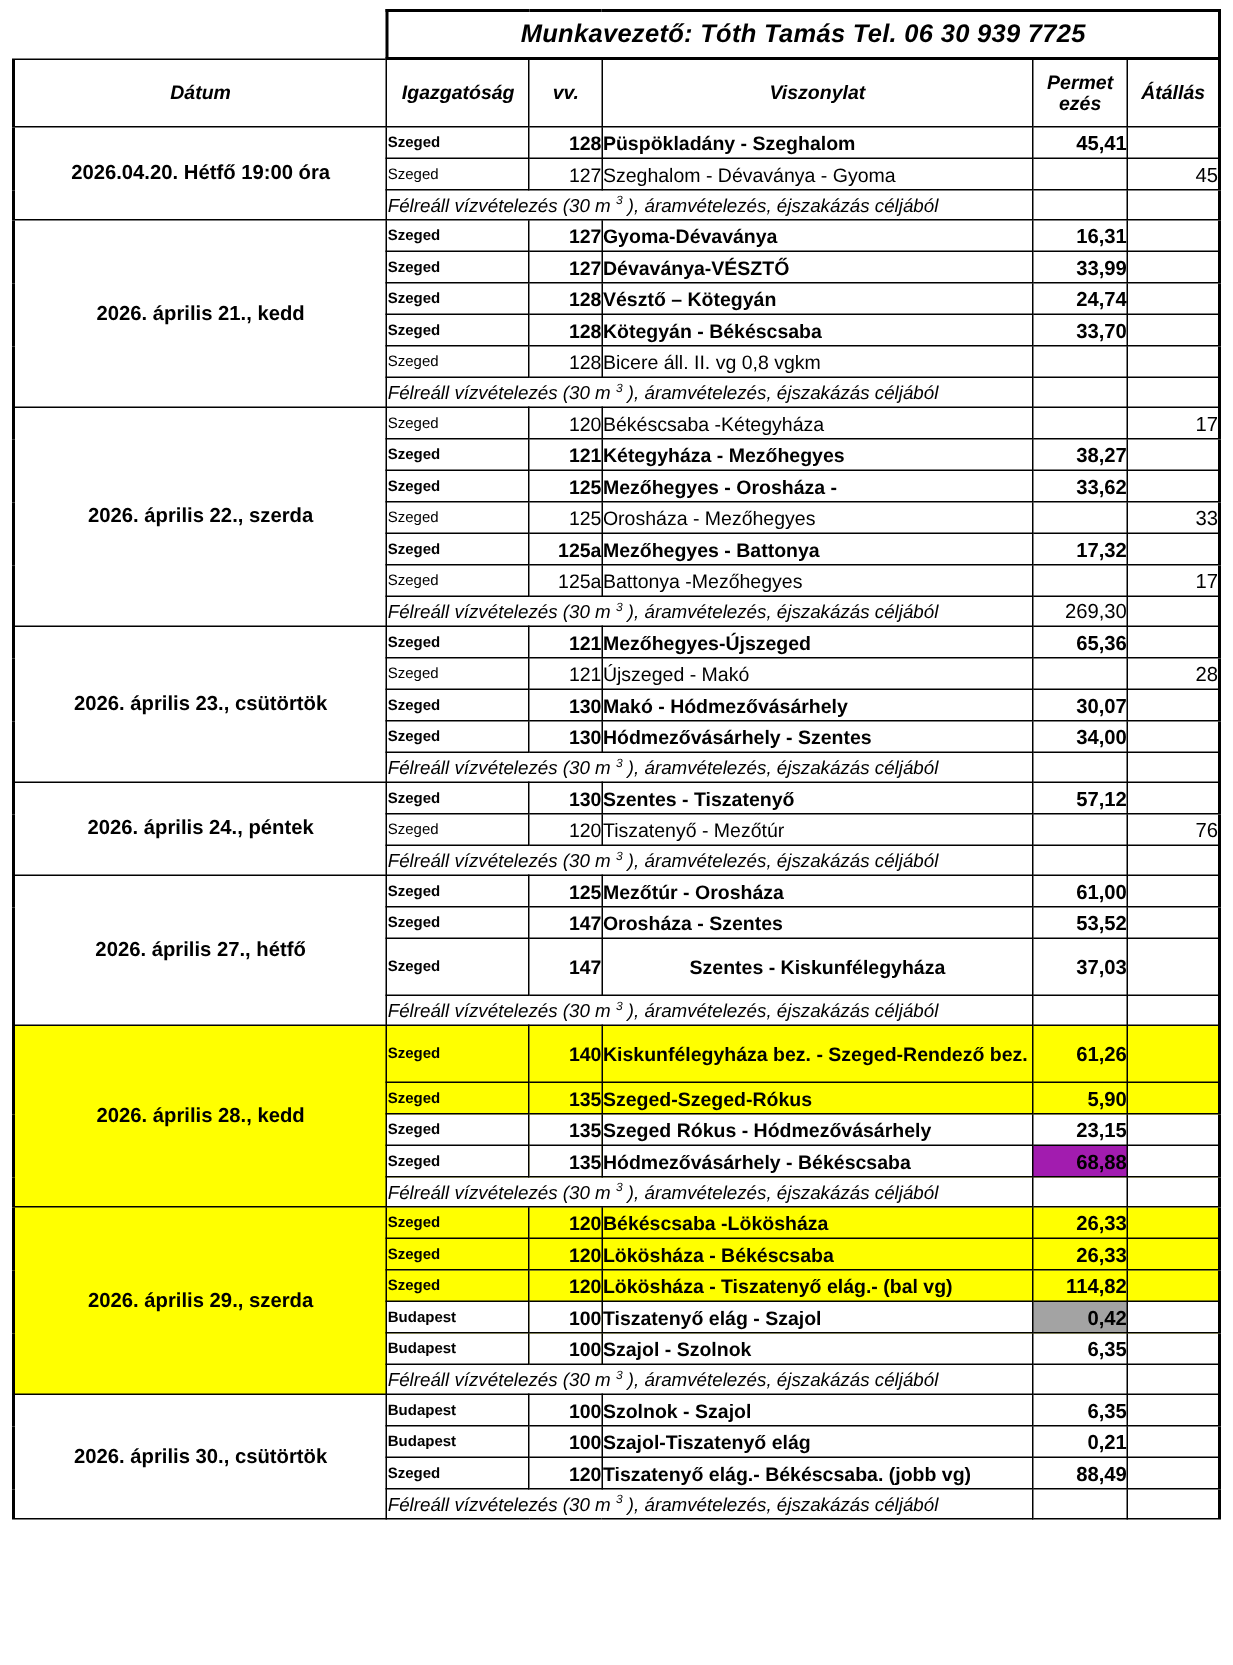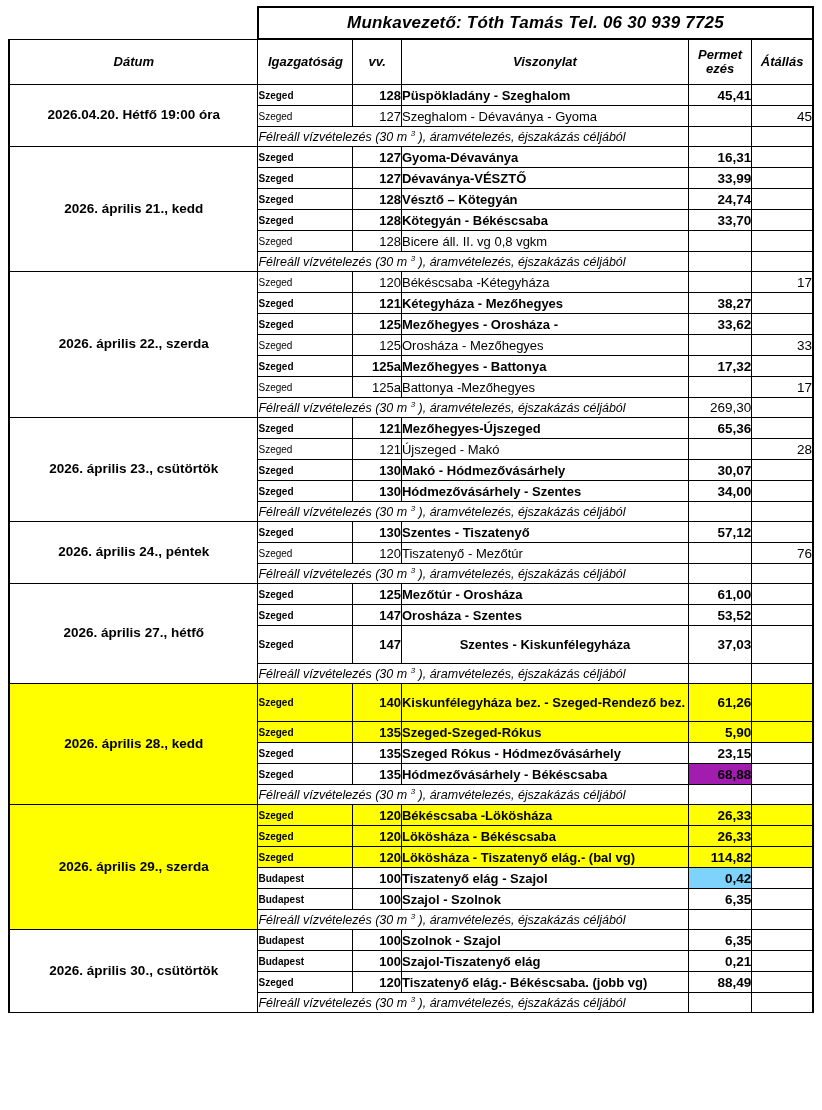--- a/index.html
+++ b/index.html
@@ -381,21 +381,21 @@
           <td class="ig b">Szeged</td>
           <td class="vv b">120</td>
           <td class="visz b">Lökösháza - Tiszatenyő elág.-  (bal vg)</td>
           <td class="perm b">114,82</td>
           <td class="atall outer-right"></td>
         </tr>
         <tr class="row yellow">
           <td class="ig b " style="background: rgb(255, 255, 255);">Budapest</td>
           <td class="vv b " style="background: rgb(255, 255, 255);">100</td>
           <td class="visz b " style="background: rgb(255, 255, 255);">Tiszatenyő elág - Szajol</td>
-          <td class="perm b " style="background: #7dd3fc;">0,42</td>
+          <td class="perm b " style="background: #a3a3a3;">0,42</td>
           <td class="atall outer-right " style="background: rgb(255, 255, 255);"></td>
         </tr>
         <tr class="row yellow">
           <td class="ig b " style="background: rgb(255, 255, 255);">Budapest</td>
           <td class="vv b " style="background: rgb(255, 255, 255);">100</td>
           <td class="visz b " style="background: rgb(255, 255, 255);">Szajol - Szolnok</td>
           <td class="perm b " style="background: rgb(255, 255, 255);">6,35</td>
           <td class="atall outer-right " style="background: rgb(255, 255, 255);"></td>
         </tr>
         <tr class="note grp-bottom yellow">

